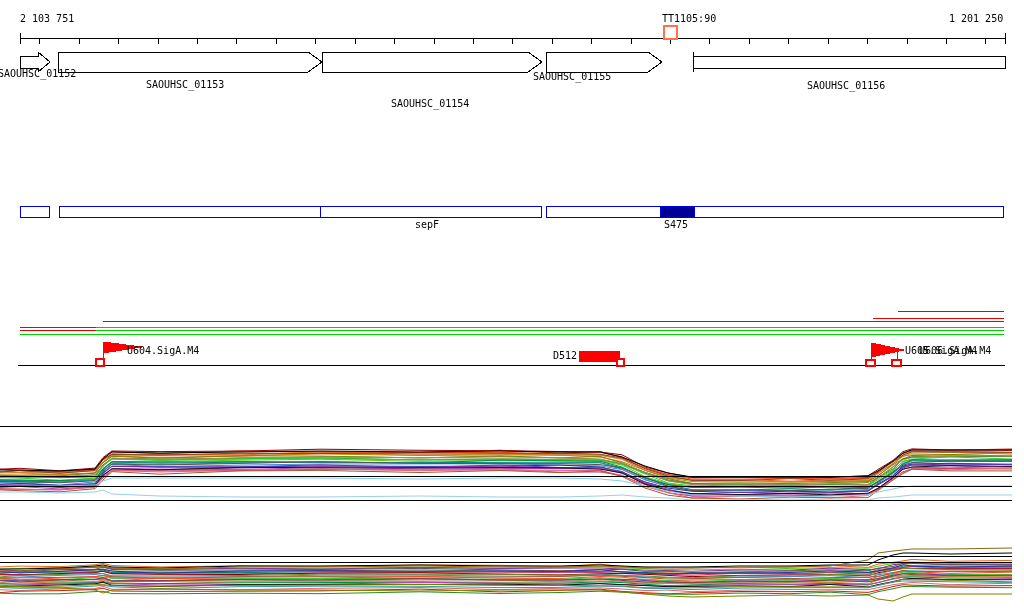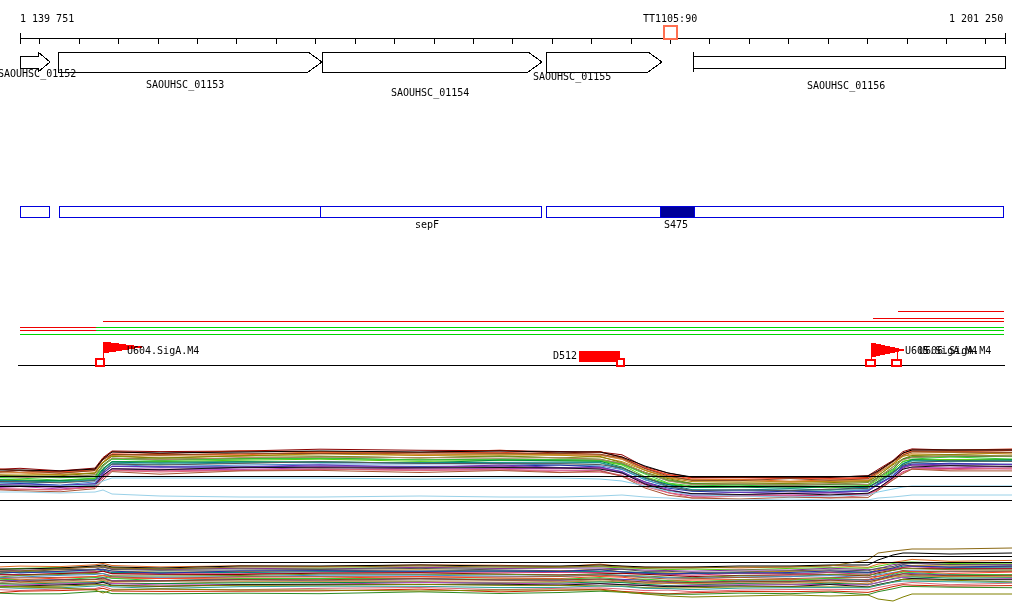--- a/index.html
+++ b/index.html
@@ -132,27 +132,27 @@
       <polyline points="0,593.2 20,593.9 60,593.8 95,591.6 103,591.3 112,593.6 160,593.8 240,593.2 320,593.7 420,591.8 500,593.5 560,592.5 600,591.2 622,592.2 645,593.8 668,594.2 692,594.3 740,593.1 790,593.7 830,592.2 868,594.6 878,591.7 893,588.8 903,586.5 912,586.5 950,587.2 1012,587.7" fill="none" stroke="#2e8b22" stroke-width="1" shape-rendering="auto"></polyline>
       <polyline points="0,571.7 20,573.0 60,571.4 95,569.8 103,569.3 112,571.1 160,573.2 240,570.9 320,570.6 420,571.3 500,571.0 560,571.3 600,569.7 622,572.0 645,573.2 668,574.0 692,573.2 740,573.1 790,572.5 830,570.9 868,572.3 878,570.8 893,568.0 903,564.8 912,566.1 950,567.0 1012,566.1" fill="none" stroke="#2233aa" stroke-width="1" shape-rendering="auto"></polyline>
       <polyline points="0,580.7 20,582.0 60,579.9 95,579.7 103,578.2 112,581.2 160,580.9 240,579.6 320,579.7 420,578.7 500,580.1 560,580.0 600,578.9 622,580.4 645,582.0 668,581.6 692,582.7 740,581.3 790,581.8 830,580.1 868,581.9 878,579.7 893,576.0 903,573.7 912,574.6 950,575.7 1012,575.2" fill="none" stroke="#884422" stroke-width="1" shape-rendering="auto"></polyline>
       <polyline points="0,569 20,569 60,568 95,566 103,565 112,567 160,568 240,566 320,566 420,565 500,566 560,566 600,565 622,566 645,567 668,567 692,567 740,566 790,566 830,565 868,565 878,560 893,555 903,553 912,553 950,554 1012,553" fill="none" stroke="#000000" stroke-width="1" shape-rendering="auto"></polyline>
       <polyline points="0,571 20,571 60,569 95,567 103,566 112,568 160,569 240,567 320,567 420,566 500,567 560,567 600,566 622,567 645,568 668,568 692,568 740,567 790,567 830,566 868,560 878,553 893,551 903,550 912,549 950,549 1012,548" fill="none" stroke="#8b6914" stroke-width="1" shape-rendering="auto"></polyline>
       <polyline points="0,587 20,587 60,588 95,590 103,593 112,590 160,589 240,590 320,590 420,591 500,590 560,590 600,590 622,592 645,594 668,596 692,597 740,596 790,595 830,596 868,595 878,599 893,601 903,597 912,594 950,594 1012,594" fill="none" stroke="#808000" stroke-width="1" shape-rendering="auto"></polyline>
       <line x1="0" y1="556.5" x2="1012" y2="556.5" stroke="#000" stroke-width="1"></line>
       <line x1="0" y1="562.5" x2="1012" y2="562.5" stroke="#000" stroke-width="1"></line>
     </svg>
 
-  <div class="lbl" style="left:20px;top:13px">1 139 751</div>
-  <div class="lbl" style="left:643px;top:13px">TT1105:90</div>
+  <div class="lbl" style="left:20px;top:13px">2 103 751</div>
+  <div class="lbl" style="left:662px;top:13px">TT1105:90</div>
   <div class="lbl" style="left:949px;top:13px">1 201 250</div>
 
   <div class="lbl" style="left:-2px;top:68px">SAOUHSC_01152</div>
   <div class="lbl" style="left:146px;top:79px">SAOUHSC_01153</div>
-  <div class="lbl" style="left:391px;top:87px">SAOUHSC_01154</div>
+  <div class="lbl" style="left:391px;top:98px">SAOUHSC_01154</div>
   <div class="lbl" style="left:533px;top:71px">SAOUHSC_01155</div>
   <div class="lbl" style="left:807px;top:80px">SAOUHSC_01156</div>
 
   <div class="lbl" style="left:415px;top:219px">sepF</div>
   <div class="lbl" style="left:664px;top:219px">S475</div>
 
   <div class="lbl" style="left:127px;top:345px">U604.SigA.M4</div>
   <div class="lbl" style="left:553px;top:350px">D512</div>
   <div class="lbl" style="left:905px;top:345px">U605.SigA.M4</div>
   <div class="lbl" style="left:919px;top:345px">U606.SigA.M4</div>

